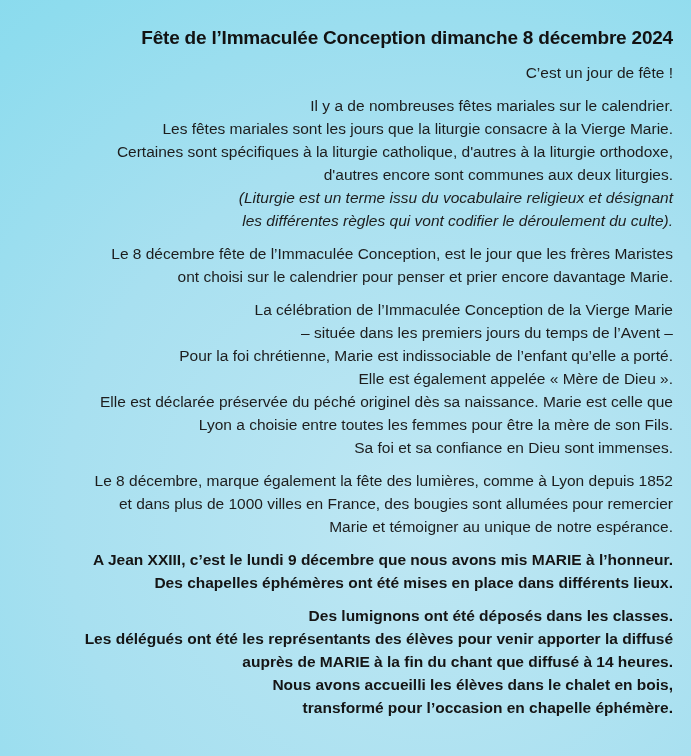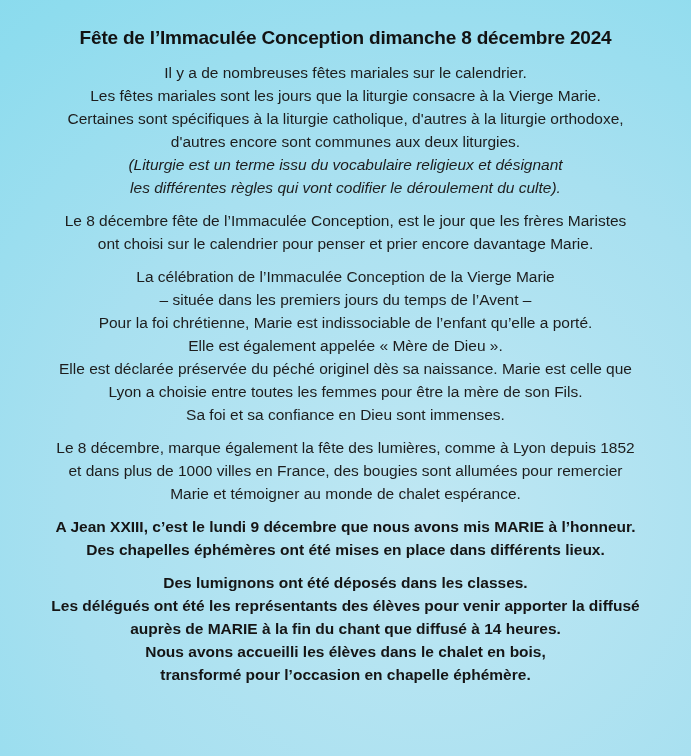--- a/index.html
+++ b/index.html
@@ -3,21 +3,21 @@
 <meta charset="utf-8">
 <style>
   html, body { margin: 0; padding: 0; }
   .page {
     position: relative;
     width: 691px;
     height: 756px;
     box-sizing: border-box;
     padding: 24px 18px 0;
     overflow: hidden;
-    text-align: center;
+    text-align: right;
     color: #1d1d1d;
     background: radial-gradient(ellipse 125% 115% at 62% 68%,
                 #bfe7f3 0%, #a8e0f0 42%, #8edcee 72%, #7cd8ec 100%);
     font-family: "Liberation Sans", "DejaVu Sans", sans-serif;
   }
   .title {
     margin: 0 0 9px;
     font-size: 19px;
     font-weight: 700;
     line-height: 28px;
@@ -34,20 +34,23 @@
   .line.italic { font-style: italic; }
   .line.bold { font-weight: 700; }
 </style>
 </head>
 <body>
 
 <div class="page">
   <h1 class="title">Fête de l’Immaculée Conception dimanche 8 décembre 2024</h1>
   <div>
       <div class="para">
+        <div class="line normal">C’est un jour de fête !</div>
+      </div>
+      <div class="para">
         <div class="line normal">Il y a de nombreuses fêtes mariales sur le calendrier.</div>
         <div class="line normal">Les fêtes mariales sont les jours que la liturgie consacre à la Vierge Marie.</div>
         <div class="line normal">Certaines sont spécifiques à la liturgie catholique, d'autres à la liturgie orthodoxe,</div>
         <div class="line normal">d'autres encore sont communes aux deux liturgies.</div>
         <div class="line italic">(Liturgie est un terme issu du vocabulaire religieux et désignant</div>
         <div class="line italic">les différentes règles qui vont codifier le déroulement du culte).</div>
       </div>
       <div class="para">
         <div class="line normal">Le 8 décembre fête de l’Immaculée Conception, est le jour que les frères Maristes</div>
         <div class="line normal">ont choisi sur le calendrier pour penser et prier encore davantage Marie.</div>
@@ -57,21 +60,21 @@
         <div class="line normal">– située dans les premiers jours du temps de l’Avent –</div>
         <div class="line normal">Pour la foi chrétienne, Marie est indissociable de l’enfant qu’elle a porté.</div>
         <div class="line normal">Elle est également appelée « Mère de Dieu ».</div>
         <div class="line normal">Elle est déclarée préservée du péché originel dès sa naissance. Marie est celle que</div>
         <div class="line normal">Lyon a choisie entre toutes les femmes pour être la mère de son Fils.</div>
         <div class="line normal">Sa foi et sa confiance en Dieu sont immenses.</div>
       </div>
       <div class="para">
         <div class="line normal">Le 8 décembre, marque également la fête des lumières, comme à Lyon depuis 1852</div>
         <div class="line normal">et dans plus de 1000 villes en France, des bougies sont allumées pour remercier</div>
-        <div class="line normal">Marie et témoigner au monde de chalet espérance.</div>
+        <div class="line normal">Marie et témoigner au unique de notre espérance.</div>
       </div>
       <div class="para bold">
         <div class="line bold">A Jean XXIII, c’est le lundi 9 décembre que nous avons mis MARIE à l’honneur.</div>
         <div class="line bold">Des chapelles éphémères ont été mises en place dans différents lieux.</div>
       </div>
       <div class="para bold">
         <div class="line bold">Des lumignons ont été déposés dans les classes.</div>
         <div class="line bold">Les délégués ont été les représentants des élèves pour venir apporter la diffusé</div>
         <div class="line bold">auprès de MARIE à la fin du chant que diffusé à 14 heures.</div>
         <div class="line bold">Nous avons accueilli les élèves dans le chalet en bois,</div>

